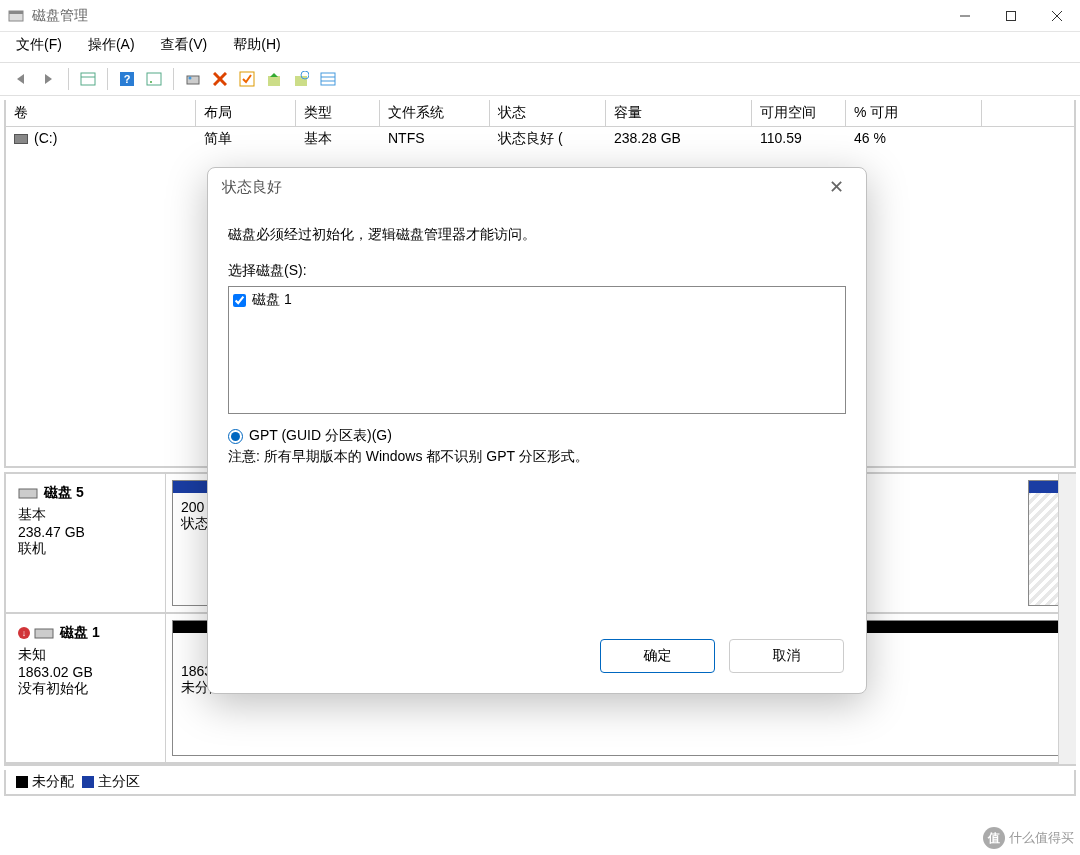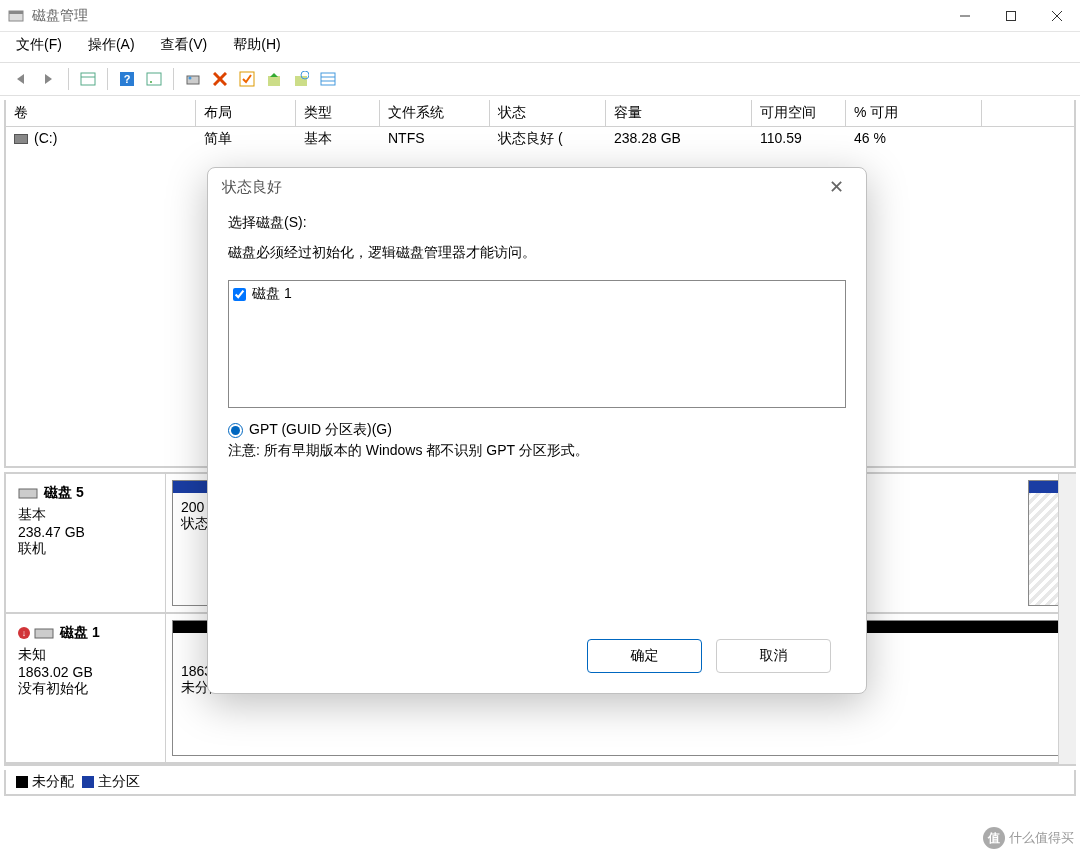--- a/index.html
+++ b/index.html
@@ -51,21 +51,21 @@
 
 .dialog { position: absolute; left: 207px; top: 167px; width: 660px; height: 527px; background: #fff; border: 1px solid #c0c0c0; border-radius: 8px; box-shadow: 0 10px 40px rgba(0,0,0,0.25); display: flex; flex-direction: column; }
 .dialog .dtitle { height: 38px; display: flex; align-items: center; padding: 0 14px; font-size: 15px; color: #555; }
 .dialog .dtitle .dclose { margin-left: auto; font-size: 18px; color: #666; padding: 4px 8px; }
 .dialog .dbody { padding: 8px 20px; flex: 1; font-size: 14px; }
 .dialog .disk-list { border: 1px solid #888; height: 128px; margin-top: 6px; padding: 4px; }
 .dialog .disk-list label { display: flex; align-items: center; gap: 6px; }
 .dialog .radio-group { margin-top: 10px; }
 .dialog .radio-group label { display: flex; align-items: center; gap: 6px; padding: 3px 0; }
 .dialog input[type=radio] { accent-color: #0067c0; width: 15px; height: 15px; }
-.dialog .dfooter { display: flex; justify-content: flex-end; gap: 14px; padding: 14px 35px 20px; }
+.dialog .dfooter { display: flex; justify-content: flex-end; gap: 14px; padding: 14px 22px 20px; }
 .dialog .dbtn { width: 115px; height: 34px; border: 1px solid #ccc; background: #fff; border-radius: 4px; font-size: 14px; display: flex; align-items: center; justify-content: center; }
 .dialog .dbtn.primary { border: 1px solid #0067c0; }
 
 
 .watermark { position: absolute; right: 6px; bottom: 6px; font-size: 13px; color: #9a9a9a; display: flex; align-items: center; gap: 4px; }
 .watermark .wicon { width: 22px; height: 22px; border-radius: 50%; background: #aaa; color: #fff; display: flex; align-items: center; justify-content: center; font-size: 12px; font-weight: bold; }
 
 .disk-icon-svg { width: 20px; height: 16px; }
 .red-circle { width: 12px; height: 12px; border-radius: 50%; background: #d13438; display: inline-flex; align-items: center; justify-content: center; color: #fff; font-size: 9px; font-weight: bold; margin-right: -2px; }
 </style>
@@ -256,22 +256,22 @@
   <span><span class="swatch" style="background:#000"></span><span>未分配</span></span>
   <span><span class="swatch" style="background:#1a3da3"></span><span>主分区</span></span>
 </div>
 
 <div class="dialog">
   <div class="dtitle">
     <span>状态良好</span>
     <span class="dclose">✕</span>
   </div>
   <div class="dbody">
+    <p style="margin:12px 0 18px">磁盘必须经过初始化，逻辑磁盘管理器才能访问。</p>
     <p>选择磁盘(S):</p>
-    <p style="margin:12px 0 18px">磁盘必须经过初始化，逻辑磁盘管理器才能访问。</p>
     <div class="disk-list">
       <label>
         <input type="checkbox" checked="" style="">
         <span>磁盘 1</span>
       </label>
     </div>
     <div class="radio-group">
       <label>
           <input type="radio" name="pstyle" checked="" style="">
           <span>GPT (GUID 分区表)(G)</span>

